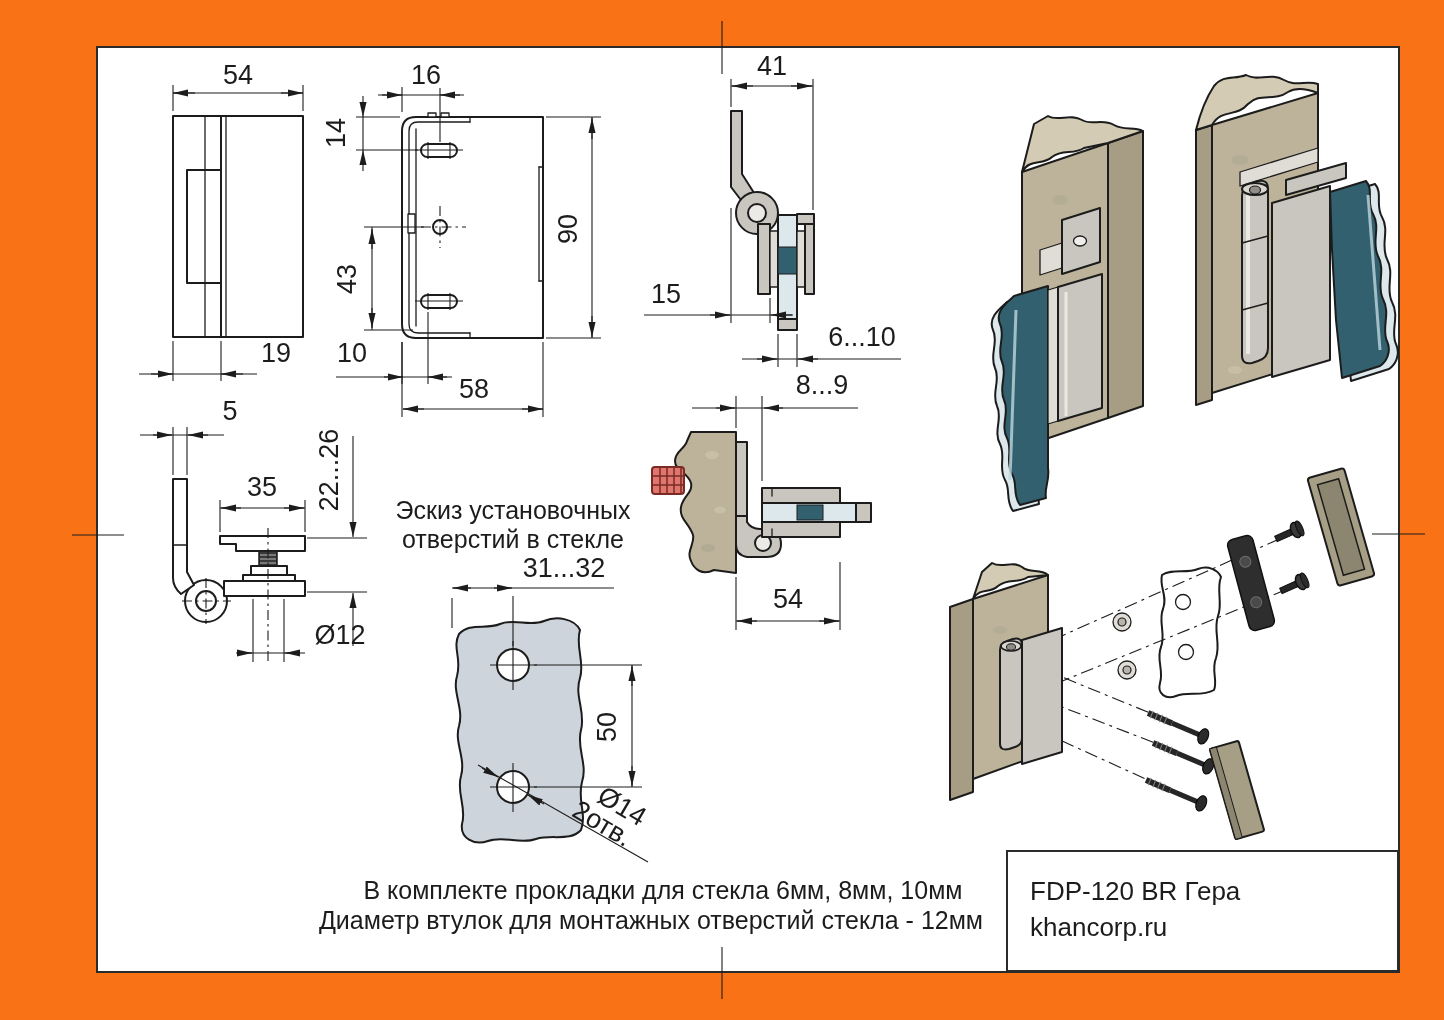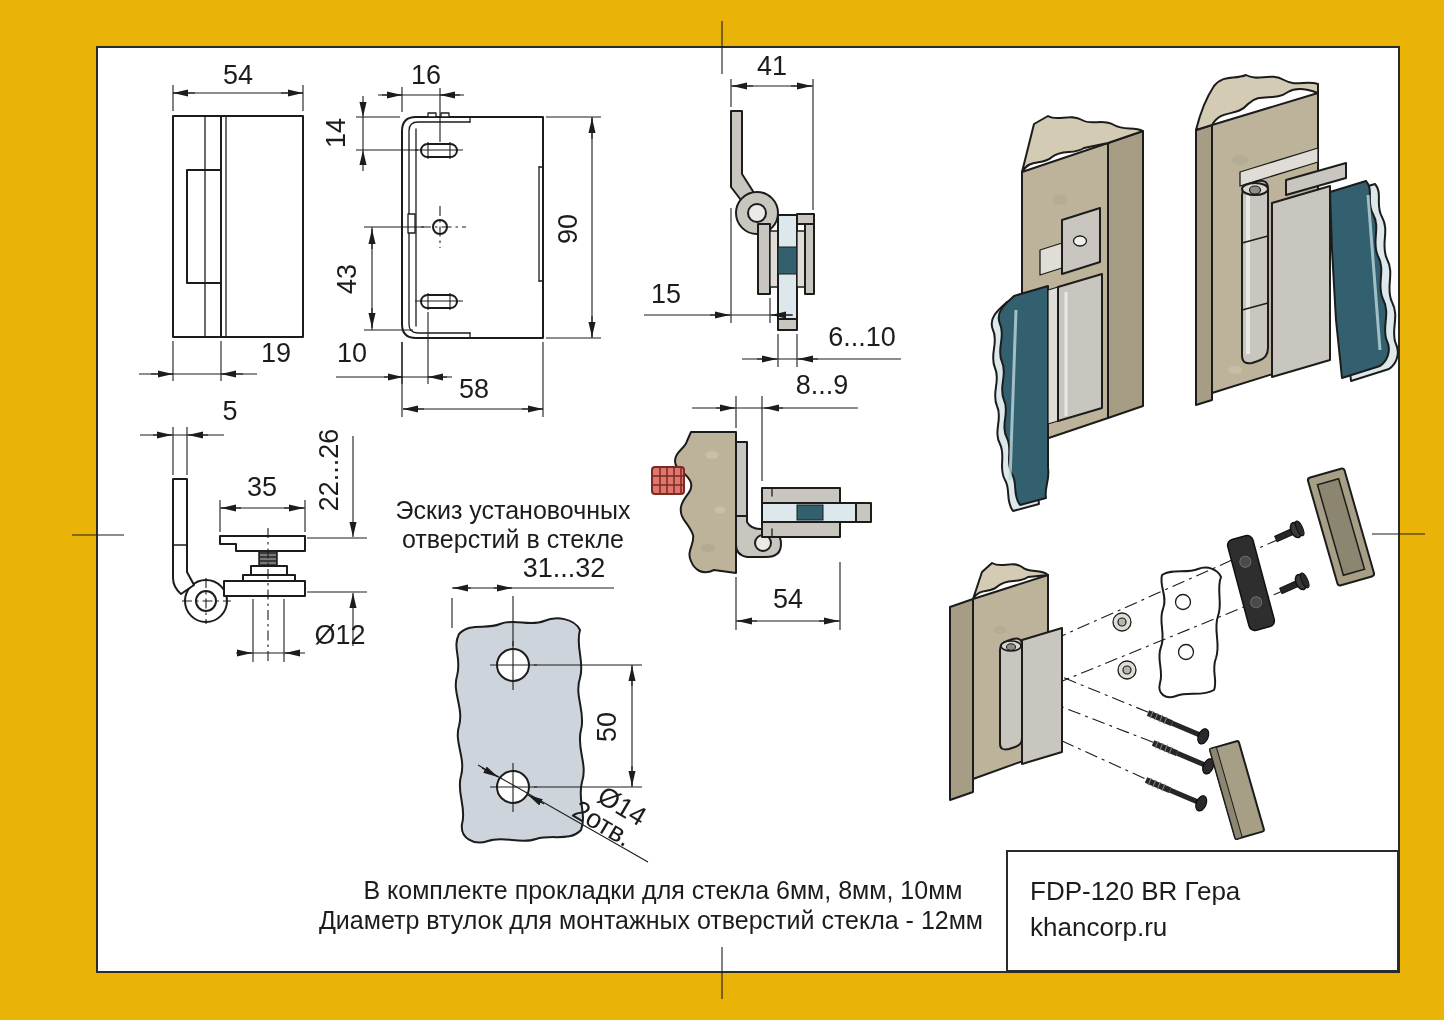--- a/index.html
+++ b/index.html
@@ -1,16 +1,16 @@
 <!DOCTYPE html>
 <html style="--line: #1c1c1c; --wood: #bdb39a; --wood_side: #a79c84; --wood_top: #d3cbb3; --metal: #c9c6bf; --metal_light: #dfddd6; --glass_dark: #33606f; --glass_light: #dce8ec; --glass_sketch: #ced4db; --gasket_dark: #2e2e2e; --cap_khaki: #a69f86; --cap_khaki_dark: #8c8670; --screw_red: #e0766d; --screw_black: #262626;"><head>
 <meta charset="utf-8">
 <style>
   html,body{margin:0;padding:0;background:#fff;}
-  #stage{position:relative;width:1444px;height:1020px;background:#eab308;overflow:hidden;
+  #stage{position:relative;width:1444px;height:1020px;background:#f97316;overflow:hidden;
          font-family:"Liberation Sans",sans-serif;}
   svg{position:absolute;left:0;top:0;}
   .ol   {fill:none;stroke:var(--line,#1c1c1c);stroke-width:2;stroke-linejoin:round;stroke-linecap:round;}
   .olw  {fill:#fff;stroke:var(--line,#1c1c1c);stroke-width:2;stroke-linejoin:round;}
   .thin {stroke-width:1.3;}
   .dim  {fill:none;stroke:var(--line,#1c1c1c);stroke-width:1.1;}
   .cl   {stroke-dasharray:10 4 2.5 4;}
   .dsh  {stroke-dasharray:13 5 3 5;}
   .metal {fill:var(--metal,#c9c6bf);}
   .metalL{fill:var(--metal_light,#dfddd6);}

